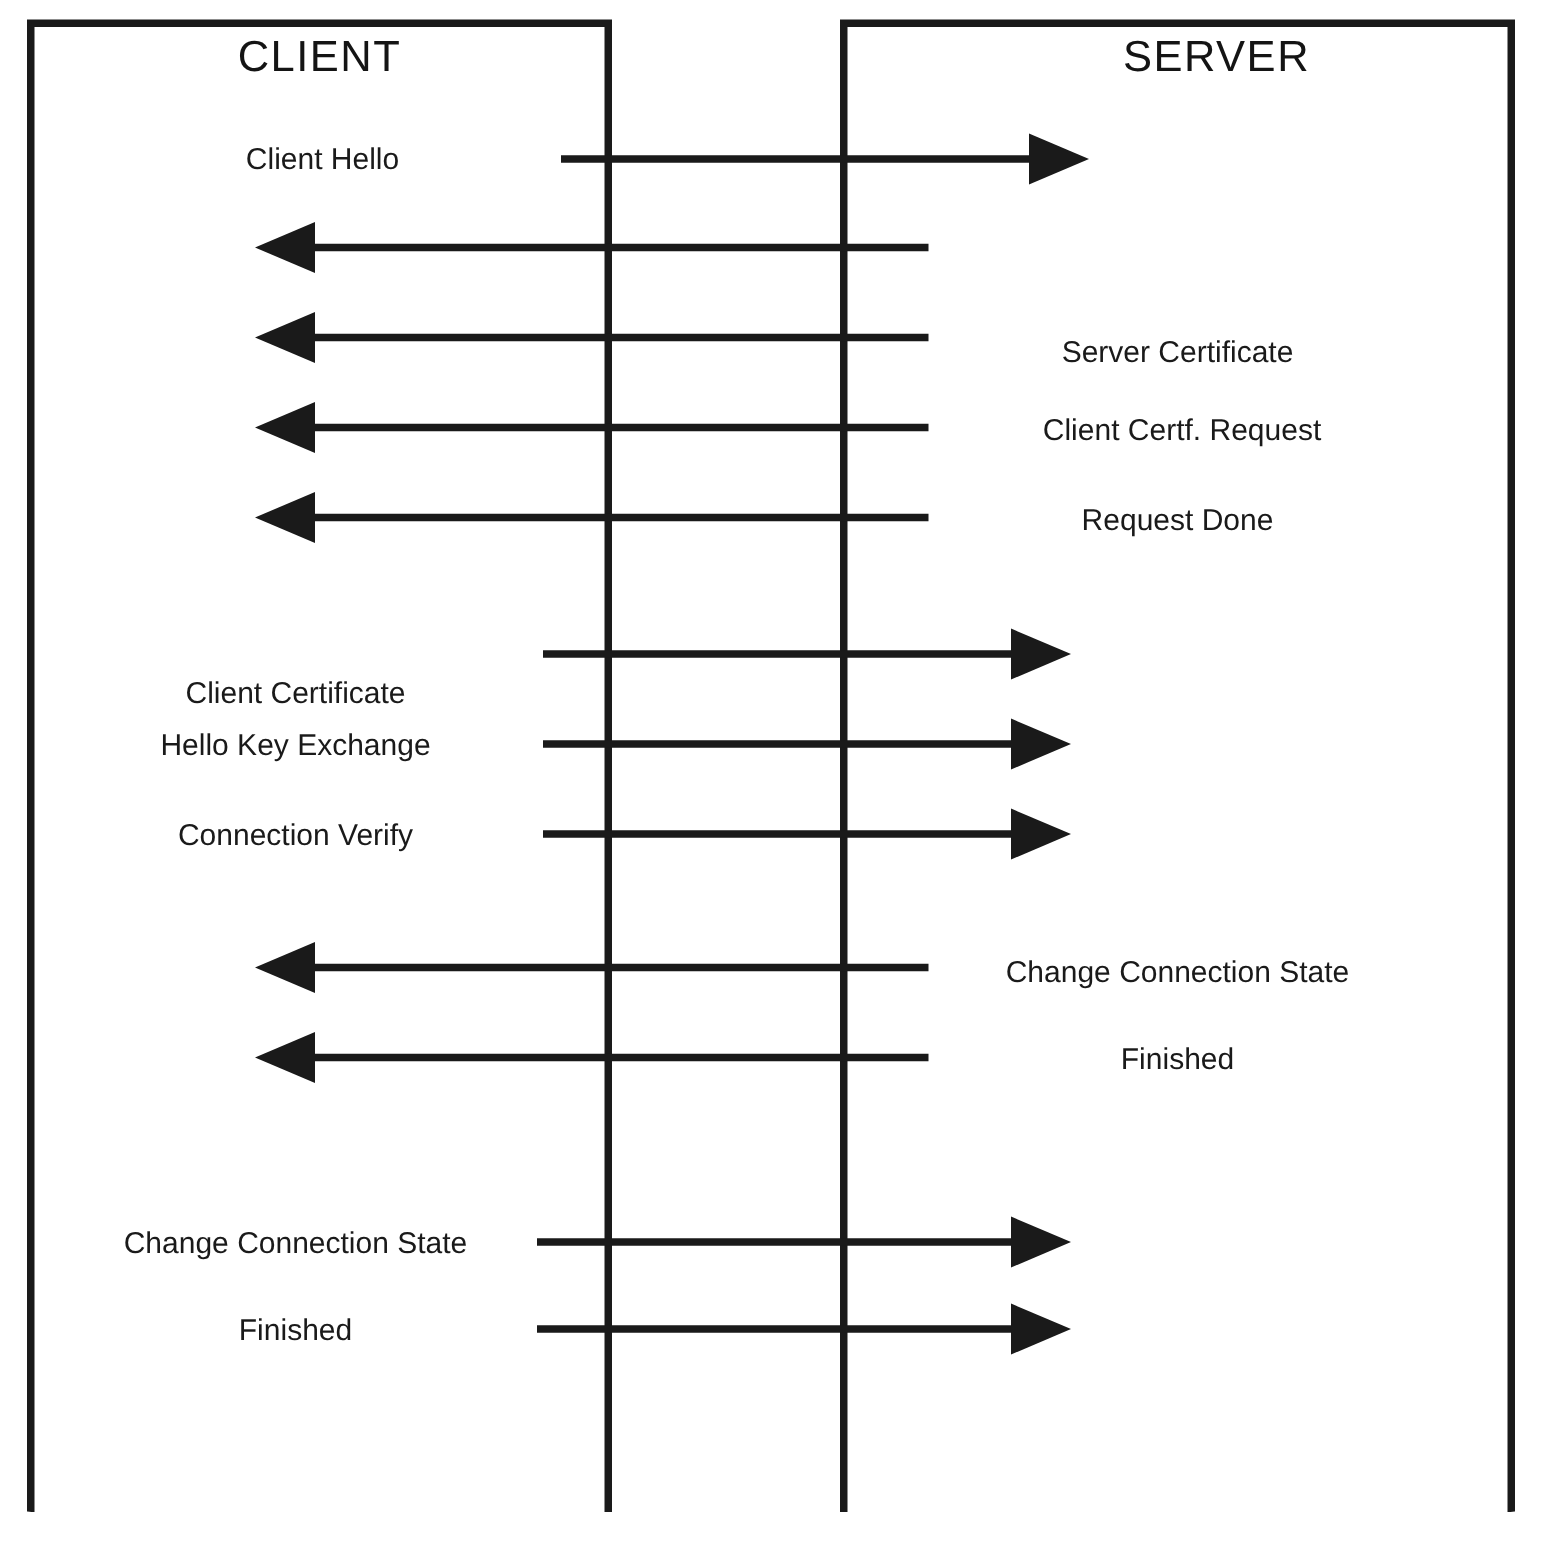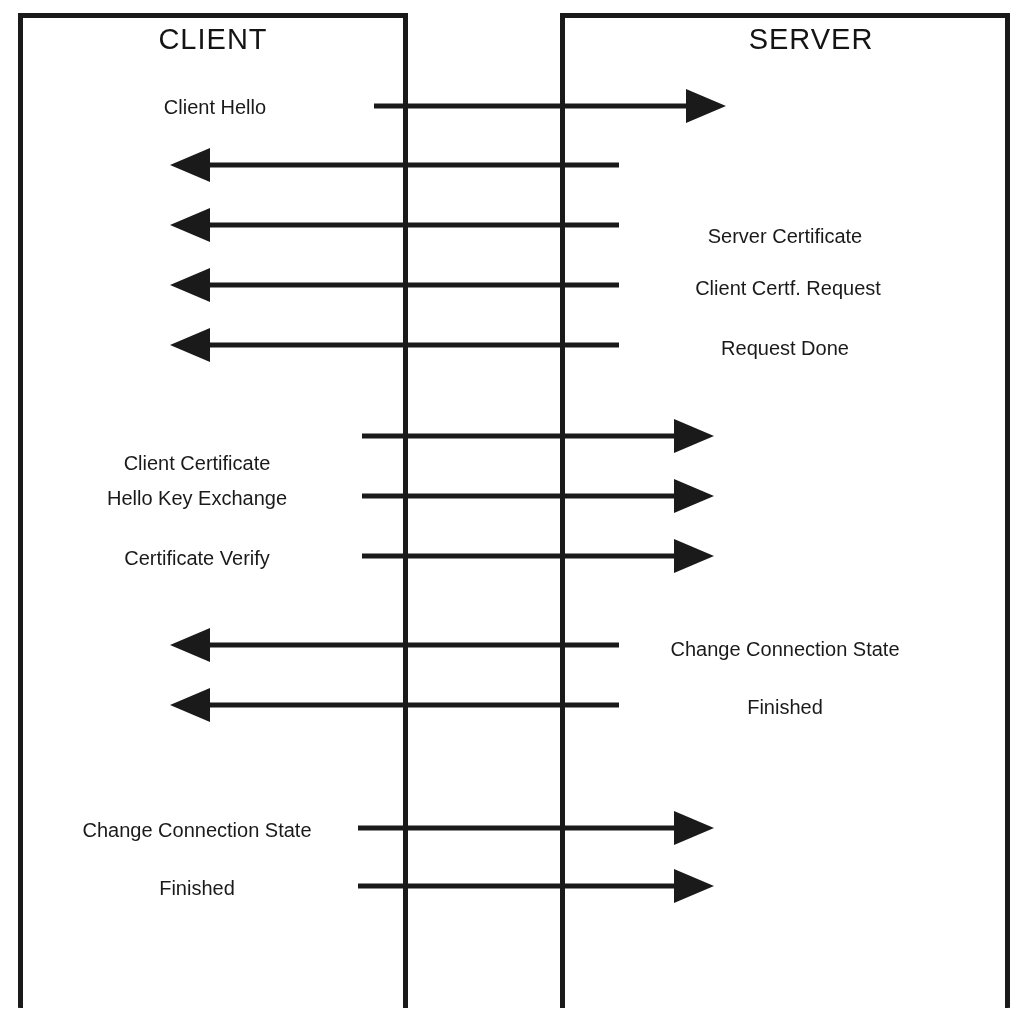--- a/index.html
+++ b/index.html
@@ -107,21 +107,21 @@
       <polygon points="170,705 210,688 210,722" fill="#1a1a1a"></polygon>
     </g>
   </svg>
 
   <div class="hdr" style="left:213px; top:39px;">CLIENT</div>
   <div class="hdr" style="left:785px; top:39px;margin-left:26px;">SERVER</div>
 
   <div class="lbl" style="left:215px; top:107px;">Client Hello</div>
   <div class="lbl" style="left:197px; top:438px;margin-top:25px;">Client Certificate</div>
   <div class="lbl" style="left:197px; top:498px;">Hello Key Exchange</div>
-  <div class="lbl" style="left:197px; top:558px;">Certificate Verify</div>
+  <div class="lbl" style="left:197px; top:558px;">Connection Verify</div>
   <div class="lbl wrap" style="left:197px; top:830px;">Change Connection State</div>
   <div class="lbl" style="left:197px; top:888px;">Finished</div>
 
   <div class="lbl" style="left:785px; top:236px;">Server Certificate</div>
   <div class="lbl" style="left:788px; top:288px;">Client Certf. Request</div>
   <div class="lbl" style="left:785px; top:348px;">Request Done</div>
   <div class="lbl wrap" style="left:785px; top:649px;">Change Connection State</div>
   <div class="lbl" style="left:785px; top:707px;">Finished</div>
 
 </div>

